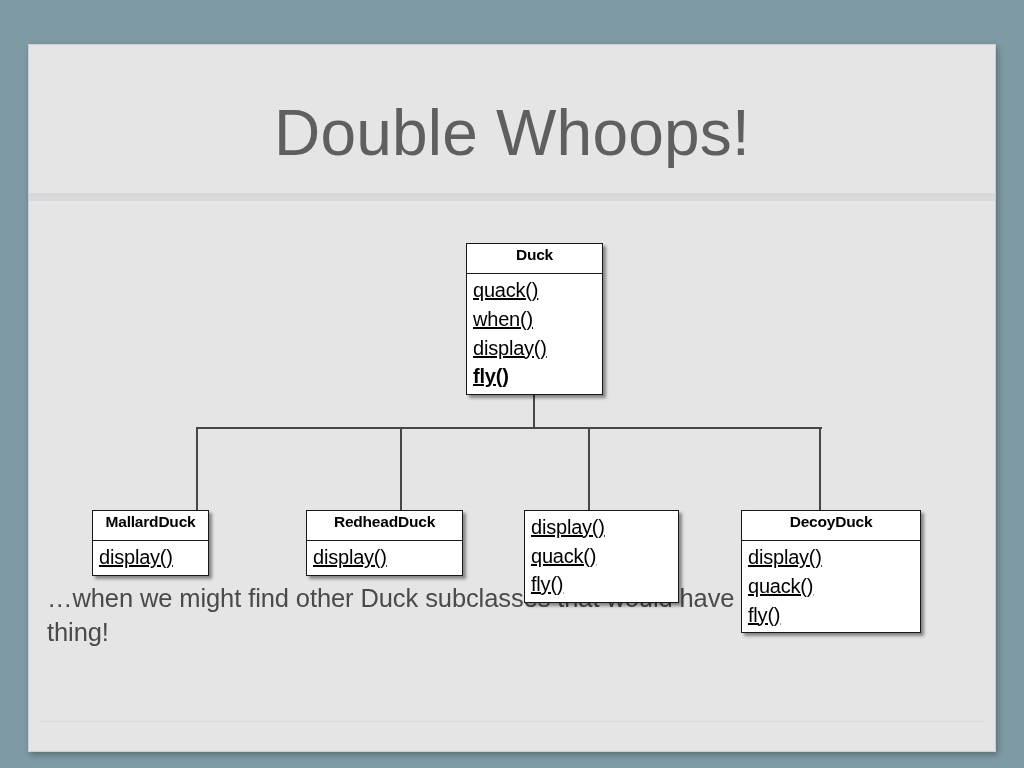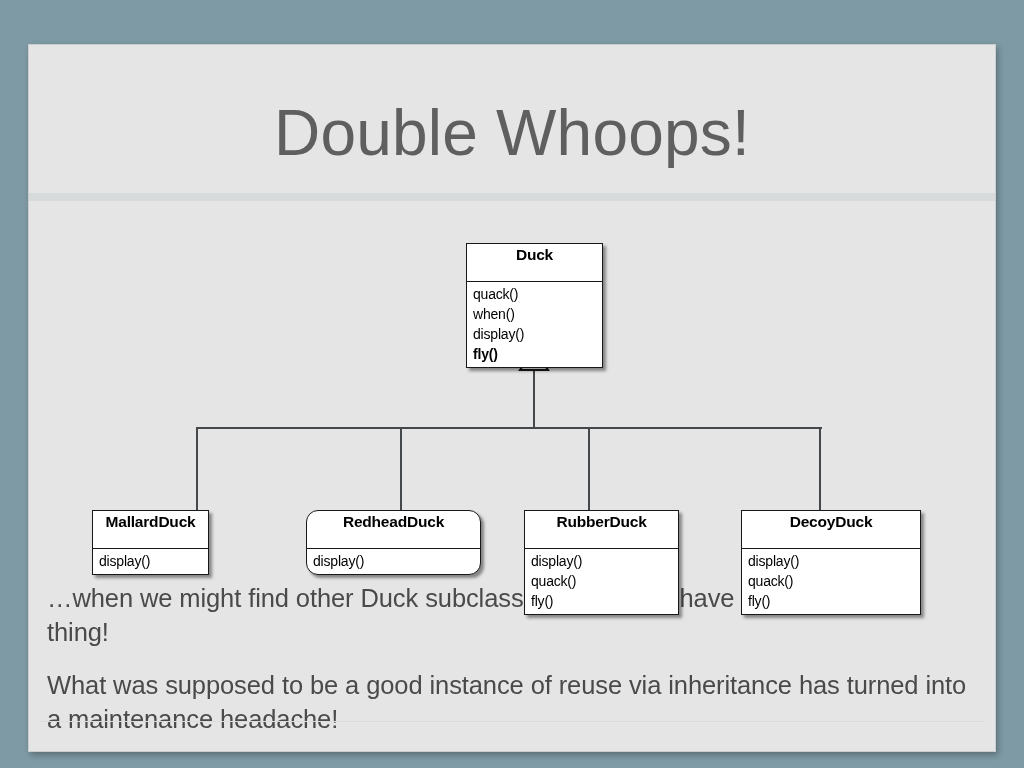--- a/index.html
+++ b/index.html
@@ -73,42 +73,43 @@
     border: 1.6px solid #17181a;
     box-sizing: border-box;
     box-shadow: 3px 3px 3px rgba(0,0,0,0.42);
     z-index: 5;
   }
   .uml-title {
     text-align: center;
     font-size: 15.5px;
     font-weight: bold;
     color: #000000;
-    padding: 2px 4px 18px 4px;
+    padding: 2px 4px 10px 4px;
     border-bottom: 1.6px solid #17181a;
     line-height: 1.12;
     letter-spacing: -0.2px;
   }
   .uml-methods {
     padding: 2px 0 3px 6px;
   }
   .uml-methods div {
-    font-size: 14px;
+    font-size: 20px;
     color: #000000;
     line-height: 1.43;
     letter-spacing: -0.2px;
+    text-decoration: underline;
   }
   .uml-methods div.bold {
     font-weight: bold;
   }
 
   
   #box-duck        { left: 437px; top: 42px;  width: 137px; }
   #box-mallard     { left: 63px;  top: 309px; width: 117px; }
-  #box-redhead     { left: 277px; top: 309px; width: 175px; border-radius: 12px; }
+  #box-redhead     { left: 277px; top: 309px; width: 157px; }
   #box-rubber      { left: 495px; top: 309px; width: 155px; }
   #box-decoy       { left: 712px; top: 309px; width: 180px; }
 
   
   .conn {
     position: absolute;
     background: #44484b;
     z-index: 1;
   }
   
@@ -195,39 +196,37 @@
     </div>
 
     <div class="uml-box" id="box-redhead">
       <div class="uml-title">RedheadDuck</div>
       <div class="uml-methods">
         <div>display()</div>
       </div>
     </div>
 
     <div class="uml-box" id="box-rubber">
-      <div class="uml-title">RubberDuck</div>
       <div class="uml-methods">
         <div>display()</div>
         <div>quack()</div>
         <div>fly()</div>
       </div>
     </div>
 
     <div class="uml-box" id="box-decoy">
       <div class="uml-title">DecoyDuck</div>
       <div class="uml-methods">
         <div>display()</div>
         <div>quack()</div>
         <div>fly()</div>
       </div>
     </div>
 
   </div>
 
   <div id="body-text">
     <p class="body-para">…when we might find other Duck subclasses that would have to do the same thing!</p>
-    <p class="body-para">What was supposed to be a good instance of reuse via inheritance has turned into a maintenance headache!</p>
   </div>
 
   <div id="footer-divider"></div>
 
 </div>
 
 </body></html>

